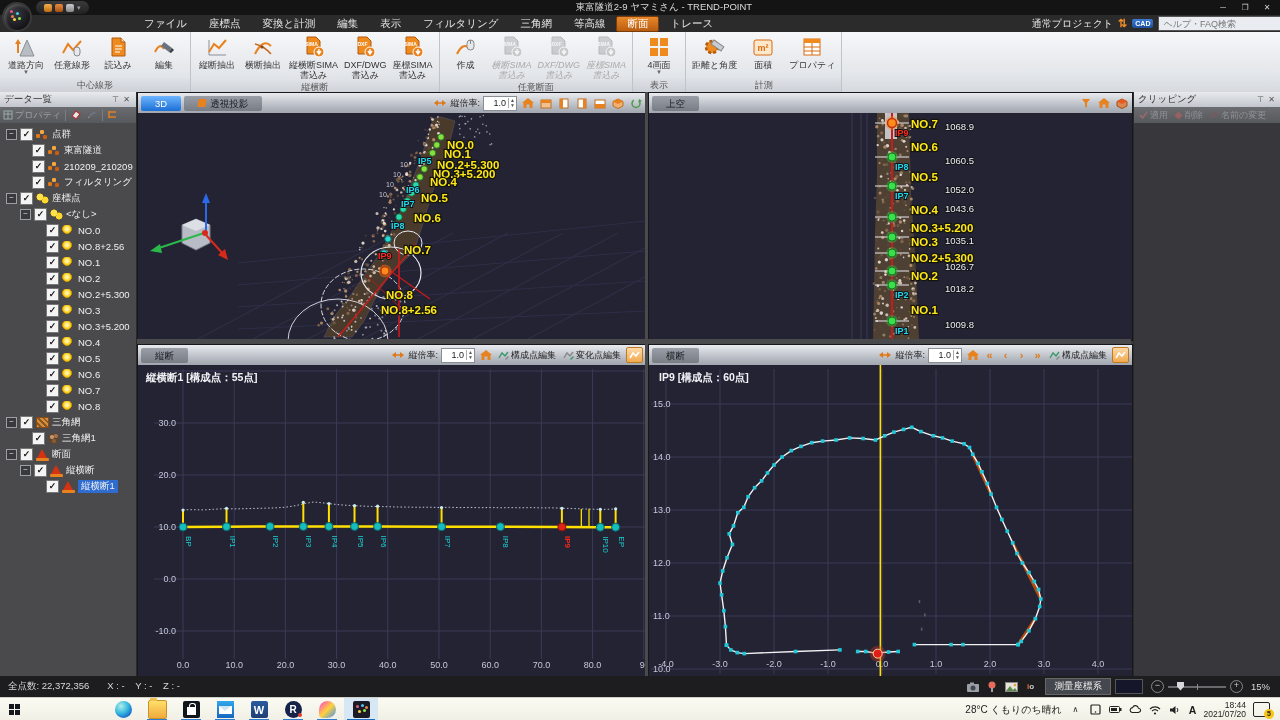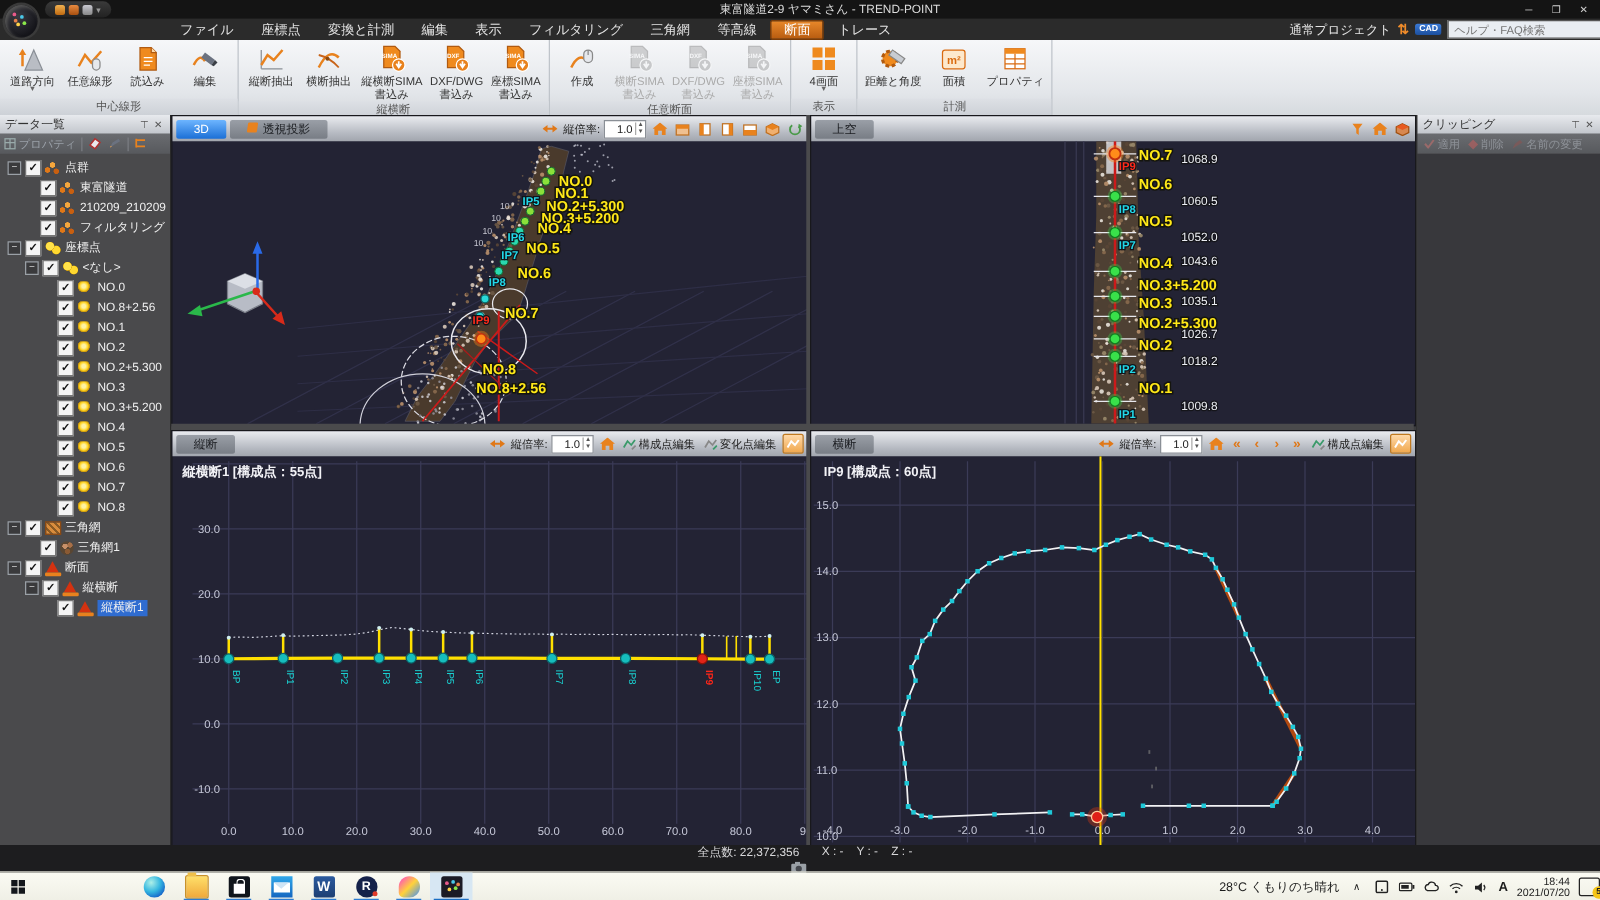--- a/index.html
+++ b/index.html
@@ -41,21 +41,21 @@
           background:linear-gradient(#f6f7f9,#e3e6ea 70%,#d6dade);border-bottom:1px solid #9aa0a8;
           display:flex;}
   .rgroup{display:flex;flex-direction:column;border-right:1px solid #bfc4ca;}
   .rbtns{flex:1;display:flex;align-items:stretch;padding:2px 3px 0 3px;}
   .rlabel{height:13px;text-align:center;font-size:9px;color:#555;
           background:linear-gradient(#dde0e5,#cdd1d7);line-height:13px;}
   .rbtn{min-width:40px;padding:1px 3px;text-align:center;font-size:9px;color:#333;
         display:flex;flex-direction:column;align-items:center;justify-content:flex-start;
         white-space:pre-line;line-height:10px;border-radius:2px;}
   .rbtn .ric{width:24px;height:24px;margin-bottom:1px;display:flex;align-items:center;justify-content:center;}
-  .rbtn.disabled{color:#aaa;}
+  .rbtn.disabled{color:#aaa;font-style:italic;}
   .rbtn.disabled .ric{opacity:.4;filter:grayscale(1);}
   .rcaret{font-size:6px;color:#666;line-height:5px;}
   
   #main{position:absolute;left:0;top:92px;width:1280px;height:464px;background:#3c3c3e;}
   
   #data-panel{position:absolute;left:0;top:0;width:136px;height:584px;background:#4a4a4c;
               border-right:1px solid #2a2a2a;display:flex;flex-direction:column;}
   .pan-head{height:15px;background:linear-gradient(#e8eaee,#c2c6cc);display:flex;align-items:center;
             font-size:9.5px;color:#333;padding:0 4px;}
   .pan-head .ph-sp{flex:1;}
@@ -124,21 +124,21 @@
   .val-lbl{font-size:9.5px;fill:#eceef4;paint-order:stroke;stroke:#15151a;stroke-width:2px;}
   
   #clip-panel{position:absolute;left:1133px;top:0;width:147px;height:584px;background:#4a4a4c;
               display:flex;flex-direction:column;border-left:1px solid #2a2a2a;}
   .clip-tools{height:16px;background:linear-gradient(#6a6c70,#57595d);display:flex;align-items:center;
               gap:6px;padding:0 5px;font-size:9px;color:#8e9298;}
   .clip-body{flex:1;background:#38383c;}
   .cbtn{display:flex;align-items:center;gap:2px;}
   
   #statusbar{position:absolute;left:0;top:676px;width:1280px;height:21px;background:#1d1d1f;
-             display:flex;align-items:center;color:#d8d8da;font-size:9.5px;flex-direction:column;}
+             display:flex;align-items:center;color:#d8d8da;font-size:9.5px;}
   #statusbar .sleft{padding-left:8px;display:flex;gap:18px;white-space:pre;}
   #statusbar .ssp{flex:1;}
   .sb-ic{width:16px;height:13px;display:flex;align-items:center;justify-content:center;margin-right:3px;}
   .coord-chip{background:#44474d;border:1px solid #666;padding:1px 8px;font-size:9.5px;color:#f0f0f0;margin:0 4px;}
   .swatch{width:26px;height:13px;background:#16162a;border:1px solid #555;margin-right:8px;}
   .zslider{display:flex;align-items:center;gap:4px;margin-right:8px;color:#bbb;}
   .ztrack{width:58px;height:2px;background:#6a6a6e;position:relative;}
   .ztrack:before{content:"";position:absolute;left:50%;top:-2px;width:1px;height:6px;background:#8a8a8e;}
   .zhandle{position:absolute;left:9px;top:-4px;width:7px;height:9px;background:#d8d8dc;
            clip-path:polygon(0 0,100% 0,100% 55%,50% 100%,0 55%);}
@@ -170,21 +170,21 @@
   .app-mail:after{content:"";position:absolute;left:2px;top:5px;border-left:6.5px solid transparent;border-right:6.5px solid transparent;border-top:5px solid #cfe4f5;}
   .app-word{background:linear-gradient(#2b5a9e,#1e3f73);color:#fff;font-weight:bold;font-size:11px;
             display:flex;align-items:center;justify-content:center;border-radius:2px;}
   .app-trend-r{background:#15224a;border-radius:50%;color:#fff;font-weight:bold;font-size:10px;
             display:flex;align-items:center;justify-content:center;position:relative;}
   .app-trend-r:before{content:"";position:absolute;right:0;bottom:1px;width:4px;height:4px;border-radius:50%;background:#e03a2a;}
   .app-paint{border-radius:50% 50% 50% 4px;background:linear-gradient(135deg,#ff3bd4,#ffd23b 50%,#3b8cff);}
   .app-trend-point{background:#1b1b26;border-radius:2px;position:relative;}
   .app-trend-point:before{content:"";position:absolute;left:3px;top:4px;width:3px;height:3px;border-radius:50%;
       background:#e85a8a;box-shadow:5px -1px 0 #4ac8e8,2px 5px 0 #ffd24a,7px 4px 0 #8ae84a,9px 1px 0 #e8824a;}
-  #tb-tray{margin-left:auto;display:flex;align-items:center;gap:7px;font-size:10px;}
+  #tb-tray{margin-left:auto;display:flex;align-items:center;gap:7px;padding-right:10px;font-size:10px;}
   .tray-ic{width:13px;height:13px;display:flex;align-items:center;justify-content:center;}
   .tb-clock{text-align:right;font-size:8.5px;line-height:9px;}
   .tb-badge{position:relative;width:15px;height:13px;border:1.5px solid #222;border-radius:2px;}
   .tb-badge span{position:absolute;right:-5px;bottom:-3px;background:#f5c518;border-radius:50%;
       width:10px;height:10px;font-size:7px;line-height:10px;text-align:center;color:#222;font-weight:bold;}
   .splitter{position:absolute;background:#4a4a4c;}
 </style>
 </head>
 <body>
 

